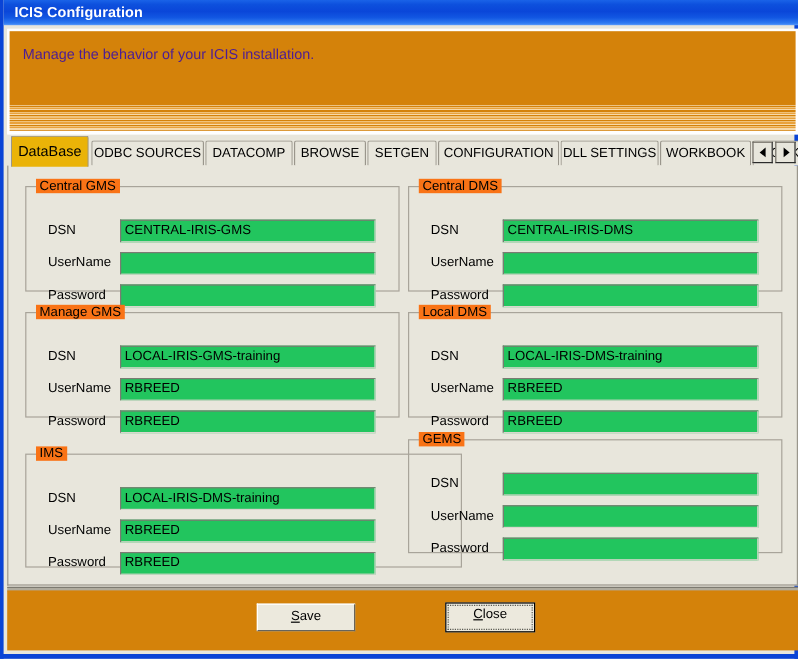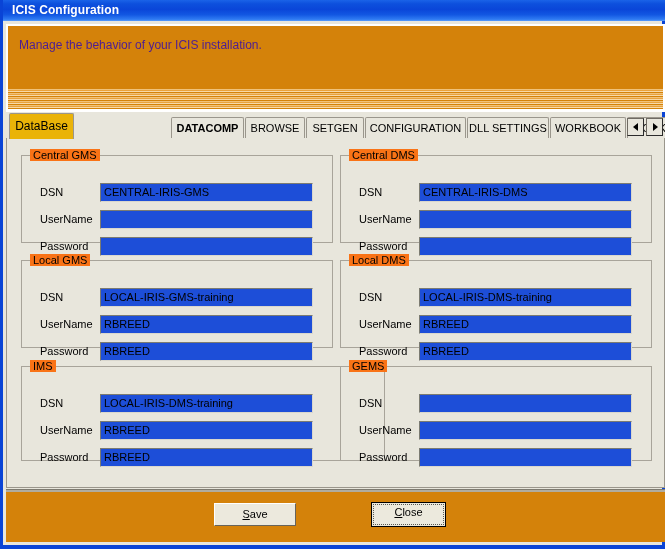--- a/index.html
+++ b/index.html
@@ -177,21 +177,21 @@
     left: 18px; top: 3px;
     font-size: 11px;
     color: #000;
     white-space: nowrap;
   }
   .field-input {
     position: absolute;
     top: 0;
     height: 19px;
     box-sizing: border-box;
-    background: #1d4ed8;
+    background: #22c55e;
     border: 1px solid;
     border-color: #7b7b72 #d9d7ce #d9d7ce #7b7b72;
     font-size: 11px;
     color: #000;
     line-height: 17px;
     padding-left: 3px;
     white-space: nowrap;
     overflow: hidden;
   }
 
@@ -247,21 +247,22 @@
 
   <div id="banner-wrap">
     <div id="banner">
       <div id="banner-text">Manage the behavior of your ICIS installation.</div>
     </div>
     <div id="banner-stripes"></div>
   </div>
 
   <div id="tabstrip">
     <div class="tab active" style="left:3px;   width:65px;"><span>DataBase</span></div>
-    <div class="tab" style="left:165px; width:73px;font-weight:bold;"><span>DATACOMP</span></div>
+    <div class="tab" style="left:70px;  width:94px;"><span>ODBC SOURCES</span></div>
+    <div class="tab" style="left:165px; width:73px;"><span>DATACOMP</span></div>
     <div class="tab" style="left:239px; width:60px;"><span>BROWSE</span></div>
     <div class="tab" style="left:300px; width:58px;"><span>SETGEN</span></div>
     <div class="tab" style="left:359px; width:101px;"><span>CONFIGURATION</span></div>
     <div class="tab" style="left:461px; width:82px;"><span>DLL SETTINGS</span></div>
     <div class="tab" style="left:544px; width:76px;"><span>WORKBOOK</span></div>
     <div class="tab" style="left:621px; width:76px;"><span>WORKBOOK</span></div>
 
     <div class="tabscroll left" style="left:621px;">
       <span class="arrow"></span>
     </div>
@@ -298,21 +299,21 @@
         <span class="field-label">UserName</span>
         <div class="field-input" style="left:78px; width:213px;"></div>
       </div>
       <div class="field-row" style="top:65px;">
         <span class="field-label">Password</span>
         <div class="field-input" style="left:78px; width:213px;"></div>
       </div>
     </div>
 
     <div class="groupbox" style="left:14px; top:122px; width:312px; height:88px;">
-      <span class="grouplabel">Local GMS</span>
+      <span class="grouplabel">Manage GMS</span>
       <div class="field-row" style="top:11px;">
         <span class="field-label">DSN</span>
         <div class="field-input" style="left:78px; width:213px;">LOCAL-IRIS-GMS-training</div>
       </div>
       <div class="field-row" style="top:38px;">
         <span class="field-label">UserName</span>
         <div class="field-input" style="left:78px; width:213px;">RBREED</div>
       </div>
       <div class="field-row" style="top:65px;">
         <span class="field-label">Password</span>
@@ -329,21 +330,21 @@
       <div class="field-row" style="top:38px;">
         <span class="field-label">UserName</span>
         <div class="field-input" style="left:78px; width:213px;">RBREED</div>
       </div>
       <div class="field-row" style="top:65px;">
         <span class="field-label">Password</span>
         <div class="field-input" style="left:78px; width:213px;">RBREED</div>
       </div>
     </div>
 
-    <div class="groupbox" style="left:14px; top:228px; width:364px; height:95px;">
+    <div class="groupbox" style="left:14px; top:240px; width:364px; height:95px;">
       <span class="grouplabel">IMS</span>
       <div class="field-row" style="top:11px;">
         <span class="field-label">DSN</span>
         <div class="field-input" style="left:78px; width:213px;">LOCAL-IRIS-DMS-training</div>
       </div>
       <div class="field-row" style="top:38px;">
         <span class="field-label">UserName</span>
         <div class="field-input" style="left:78px; width:213px;">RBREED</div>
       </div>
       <div class="field-row" style="top:65px;">

